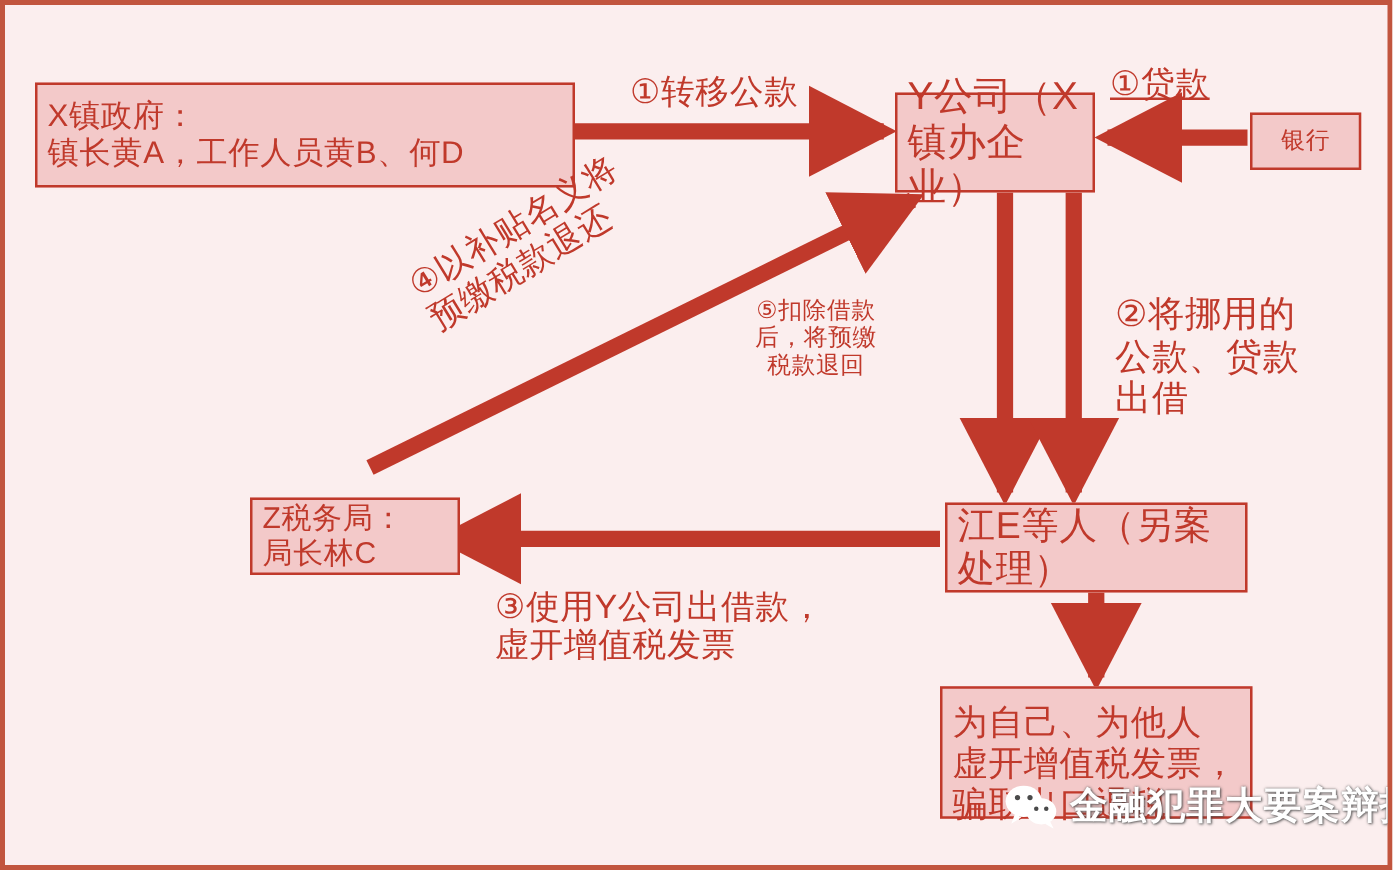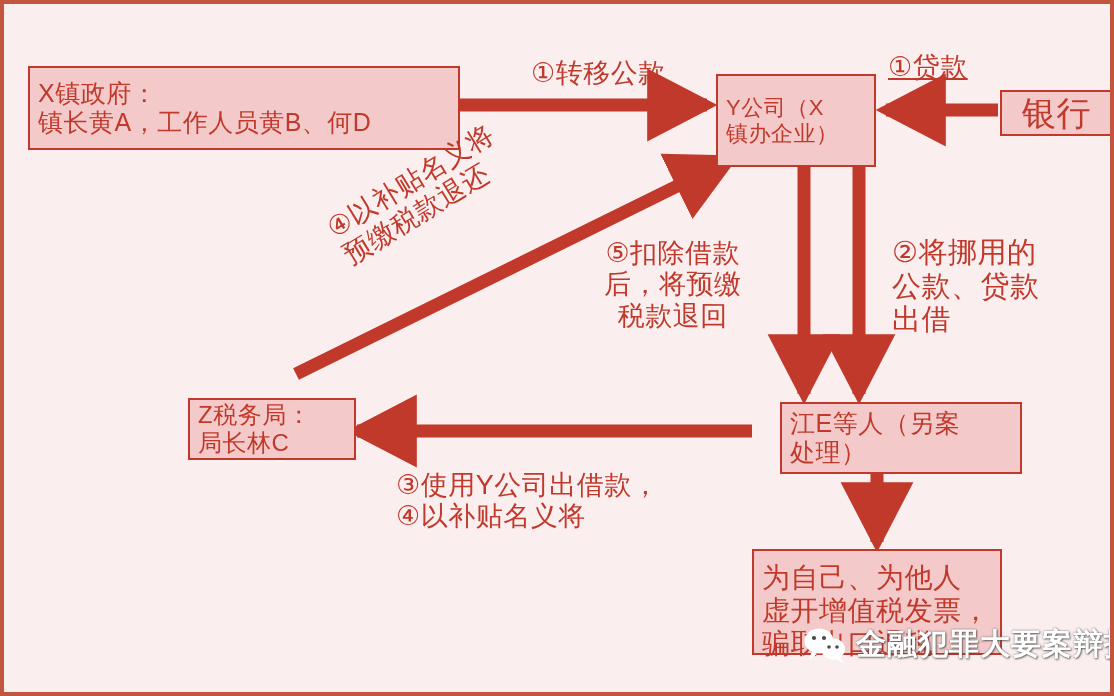--- a/index.html
+++ b/index.html
@@ -43,34 +43,34 @@
   .label {
     position: absolute;
     color: #c0392b;
     line-height: 1.16;
     white-space: pre-line;
     letter-spacing: 0.5px;
     z-index: 4;
   }
   
   #node-xgov     { left: 24px;  top: 62px;  width: 432px; height: 84px;  font-size: 25px; }
-  #node-ycompany { left: 712px; top: 70px;  width: 160px; height: 93px;  font-size: 22px; }
-  #node-bank     { left: 996px; top: 86px;  width: 113px;  height: 46px;  font-size: 34px;
+  #node-ycompany { left: 712px; top: 70px;  width: 160px; height: 80px;  font-size: 31px; }
+  #node-bank     { left: 996px; top: 86px;  width: 89px;  height: 46px;  font-size: 19px;
                    justify-content: center; text-align: center; }
-  #node-ztax     { left: 184px; top: 394px; width: 168px; height: 62px;  font-size: 24px; }
-  #node-jiang    { left: 752px; top: 398px; width: 242px; height: 72px;  font-size: 25px; margin-left: 24px; }
+  #node-ztax     { left: 196px; top: 394px; width: 168px; height: 62px;  font-size: 24px; }
+  #node-jiang    { left: 752px; top: 398px; width: 242px; height: 72px;  font-size: 30px; }
   #node-fraud    { left: 748px; top: 545px; width: 250px; height: 106px; font-size: 28px;
                    align-items: flex-start; padding-top: 10px; }
 
   
-  #label-1-transfer { left: 527px; top: 54px;  font-size: 27px; }
+  #label-1-transfer { left: 500px; top: 54px;  font-size: 27px; }
   #label-1-loan     { left: 884px; top: 48px;  font-size: 27px; text-decoration: underline; }
   #label-2-lend     { left: 888px; top: 232px; font-size: 29px; }
   #label-3-prepay   { left: 392px; top: 466px; font-size: 27px; }
-  #label-5-refund   { left: 600px; top: 234px; font-size: 27px; text-align: center; }
+  #label-5-refund   { left: 600px; top: 234px; font-size: 19px; text-align: center; }
 
   #label-4-subsidy {
     left: 318px;
     top: 214px;
     font-size: 27px;
     transform: rotate(-31.5deg);
     transform-origin: left top;
     text-align: left;
   }
 
@@ -154,21 +154,21 @@
 
   <div class="label" id="label-1-transfer">①转移公款</div>
 
   <div class="label" id="label-1-loan">①贷款</div>
 
   <div class="label" id="label-2-lend">②将挪用的
 公款、贷款
 出借</div>
 
   <div class="label" id="label-3-prepay">③使用Y公司出借款，
-④以补贴名义将</div>
+虚开增值税发票</div>
 
   <div class="label" id="label-4-subsidy">④以补贴名义将
 预缴税款退还</div>
 
   <div class="label" id="label-5-refund">⑤扣除借款
 后，将预缴
 税款退回</div>
 
   <div id="watermark">
     <svg width="44" height="36" viewBox="0 0 44 36">

